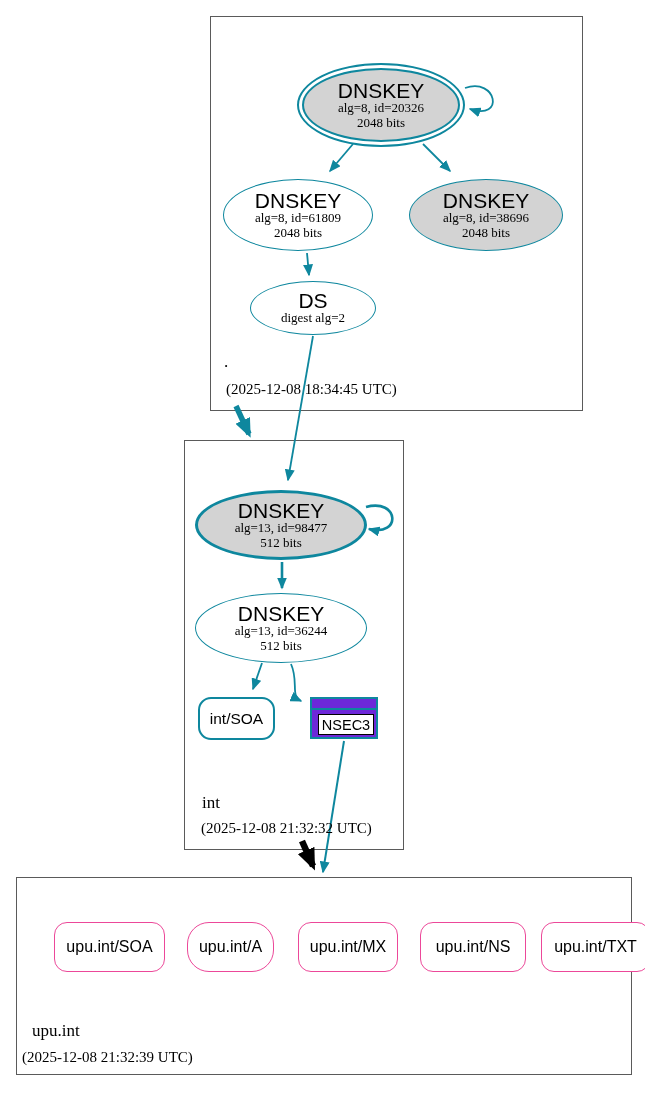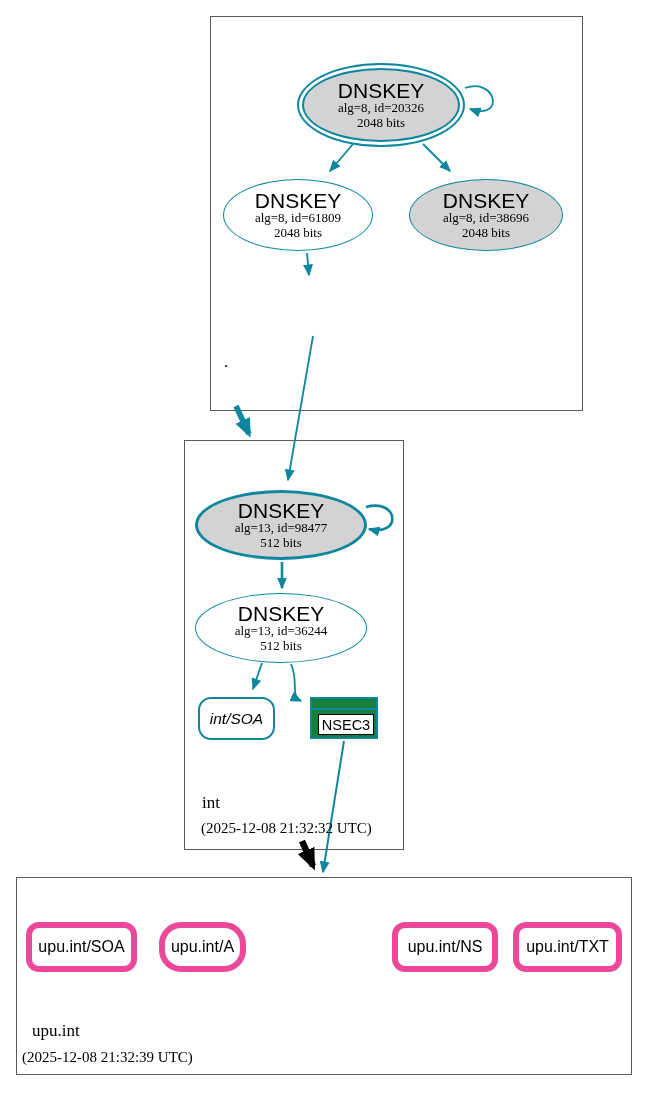--- a/index.html
+++ b/index.html
@@ -45,29 +45,29 @@
   .double-inner{
     position:absolute;left:3px;top:3px;right:3px;bottom:3px;
     border:2px solid #0e879e;border-radius:50%;
     background:#d3d3d3;
     display:flex;flex-direction:column;align-items:center;justify-content:center;
     text-align:center;
   }
   .rrset{
     border:2px solid #0e879e;border-radius:13px;background:#fff;
     display:flex;align-items:center;justify-content:center;
-    font-family:"Liberation Sans", sans-serif;font-size:15.5px;font-style:italic;
+    font-family:"Liberation Sans", sans-serif;font-size:15.5px;
   }
   .rrset-black{
-    border:6px solid #ec4899;border-radius:13px;background:#fff;
+    border:1px solid #ec4899;border-radius:13px;background:#fff;
     display:flex;align-items:center;justify-content:center;
-    font-family:"Liberation Sans", sans-serif;font-size:16px;
+    font-family:"Liberation Sans", sans-serif;font-size:16px;margin-left:28px;
   }
   .nsec3{
-    border:2.5px solid #0e879e;background:#15803d;
+    border:2.5px solid #0e879e;background:#6d28d9;
   }
   .nsec3 .band{
     position:absolute;left:0;top:9px;width:100%;height:0;
     border-top:2.5px solid #0e879e;
   }
   .nsec3 .inner-rec{
     position:absolute;left:6px;top:15px;width:54px;height:19px;
     border:1.4px solid #000;background:#fff;
     display:flex;align-items:center;justify-content:center;
     font-family:"Liberation Sans", sans-serif;font-size:14.5px;
@@ -133,22 +133,27 @@
     <span class="detail">alg=8, id=61809</span>
     <span class="detail">2048 bits</span>
   </div>
 
   <div class="node ellipse teal-border gray-fill" style="left:409px;top:179px;width:154px;height:72px;">
     <span class="title">DNSKEY</span>
     <span class="detail">alg=8, id=38696</span>
     <span class="detail">2048 bits</span>
   </div>
 
+  <div class="node ellipse teal-border" style="left:250px;top:281px;width:126px;height:54px;">
+    <span class="title">DS</span>
+    <span class="detail">digest alg=2</span>
+  </div>
 
   <div class="zone-label" style="left:224px;top:352px;">.</div>
+  <div class="zone-ts" style="left:226px;top:381px;">(2025-12-08 18:34:45 UTC)</div>
 
   <div class="node ellipse teal-border-thick gray-fill" style="left:195px;top:490px;width:172px;height:70px;">
     <span class="title">DNSKEY</span>
     <span class="detail">alg=13, id=98477</span>
     <span class="detail">512 bits</span>
   </div>
 
   <div class="node ellipse teal-border" style="left:195px;top:593px;width:172px;height:70px;">
     <span class="title">DNSKEY</span>
     <span class="detail">alg=13, id=36244</span>
@@ -168,20 +173,23 @@
 
   <div class="zone-label" style="left:202px;top:793px;">int</div>
   <div class="zone-ts" style="left:201px;top:820px;text-align:center;">(2025-12-08 21:32:32 UTC)</div>
 
   <div class="node rrset-black" style="left:26px;top:922px;width:111px;height:50px;">
     <span>upu.int/SOA</span>
   </div>
   <div class="node rrset-black" style="left:159px;top:922px;width:87px;height:50px;border-radius:22px;">
     <span>upu.int/A</span>
   </div>
+  <div class="node rrset-black" style="left:270px;top:922px;width:100px;height:50px;">
+    <span>upu.int/MX</span>
+  </div>
   <div class="node rrset-black" style="left:392px;top:922px;width:106px;height:50px;">
     <span>upu.int/NS</span>
   </div>
   <div class="node rrset-black" style="left:513px;top:922px;width:109px;height:50px;justify-content:center;">
     <span>upu.int/TXT</span>
   </div>
 
   <div class="zone-label" style="left:32px;top:1021px;">upu.int</div>
   <div class="zone-ts" style="left:22px;top:1049px;">(2025-12-08 21:32:39 UTC)</div>
 

